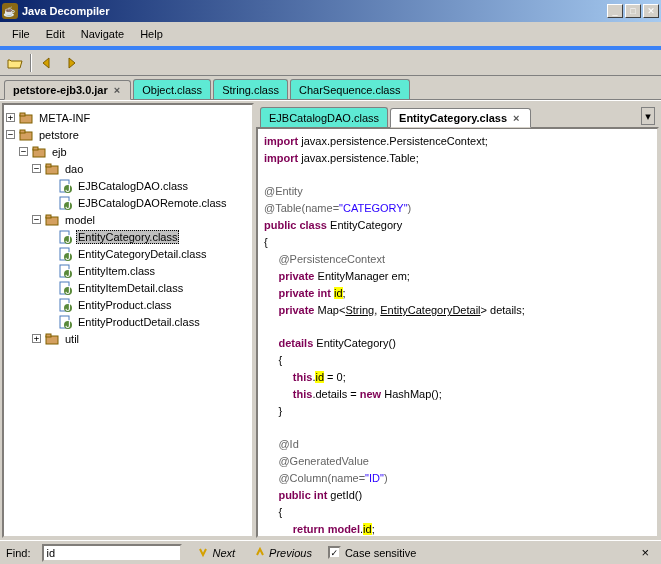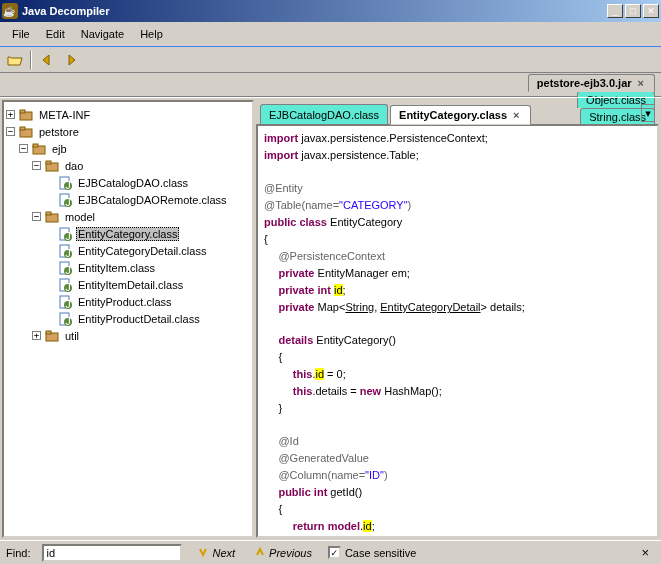--- a/index.html
+++ b/index.html
@@ -4,28 +4,28 @@
 <style>
 * { margin: 0; padding: 0; box-sizing: border-box; font-family: Tahoma, Arial, sans-serif; font-size: 11px; }
 body { background: #d4d0c8; width: 661px; height: 564px; overflow: hidden; display: flex; flex-direction: column; }
 
 .titlebar { background: linear-gradient(to right, #0a246a, #a6caf0); height: 22px; display: flex; align-items: center; padding: 0 2px; color: #fff; }
 .titlebar .app-icon { width: 16px; height: 16px; margin-right: 4px; background: #8b6914; border-radius: 3px; display: inline-flex; align-items: center; justify-content: center; font-size: 10px; }
 .titlebar .title { flex: 1; font-weight: bold; }
 .titlebar .win-btns { display: flex; gap: 2px; }
 .titlebar .win-btn { width: 16px; height: 14px; background: #d4d0c8; border: 1px solid #fff; border-right-color: #404040; border-bottom-color: #404040; display: flex; align-items: center; justify-content: center; font-size: 9px; }
 
-.menubar { background: #d4d0c8; height: 20px; display: flex; align-items: center; padding: 12px 4px; border-bottom: 1px solid #3b82f6; }
+.menubar { background: #d4d0c8; height: 20px; display: flex; align-items: center; padding: 12px 4px; border-bottom: 4px solid #3b82f6; }
 .menubar .menu-item { padding: 2px 8px; cursor: default; }
 
 .toolbar { background: #d4d0c8; height: 26px; display: flex; align-items: center; padding: 2px 4px; border-bottom: 1px solid #808080; gap: 2px; }
 .tool-btn { width: 22px; height: 22px; border: 1px solid transparent; display: flex; align-items: center; justify-content: center; cursor: default; }
 .tool-sep { width: 2px; height: 18px; border-left: 1px solid #808080; border-right: 1px solid #fff; margin: 0 2px; }
 
-.tab-row { background: #d4d0c8; height: 24px; display: flex; align-items: flex-end; padding: 0 4px; border-bottom: 1px solid #808080; flex-direction: column; }
+.tab-row { background: #d4d0c8; height: 24px; display: flex; align-items: flex-end; padding: 0 4px; border-bottom: 1px solid #808080; }
 .tab { height: 20px; padding: 2px 8px; margin-right: 2px; border: 1px solid #808080; border-bottom: none; border-radius: 3px 3px 0 0; background: #5eead4; display: flex; align-items: center; gap: 4px; cursor: default; }
 .tab.active { background: #d4d0c8; font-weight: bold; border-bottom: 1px solid #d4d0c8; position: relative; top: 1px; }
 .tab .close-x { font-size: 11px; color: #555; padding: 0 2px; }
 
 .content { flex: 1; display: flex; border-top: 1px solid #fff; min-height: 0; }
 
 .tree-panel { width: 252px; background: #fff; border: 2px inset #d4d0c8; margin: 2px; overflow: auto; padding: 4px 2px; }
 .tree-node { display: flex; align-items: center; height: 17px; white-space: nowrap; cursor: default; }
 .expander { width: 9px; height: 9px; border: 1px solid #808080; display: inline-flex; align-items: center; justify-content: center; font-size: 9px; line-height: 1; margin-right: 4px; font-family: monospace; }
 .spacer { width: 13px; display: inline-block; }

